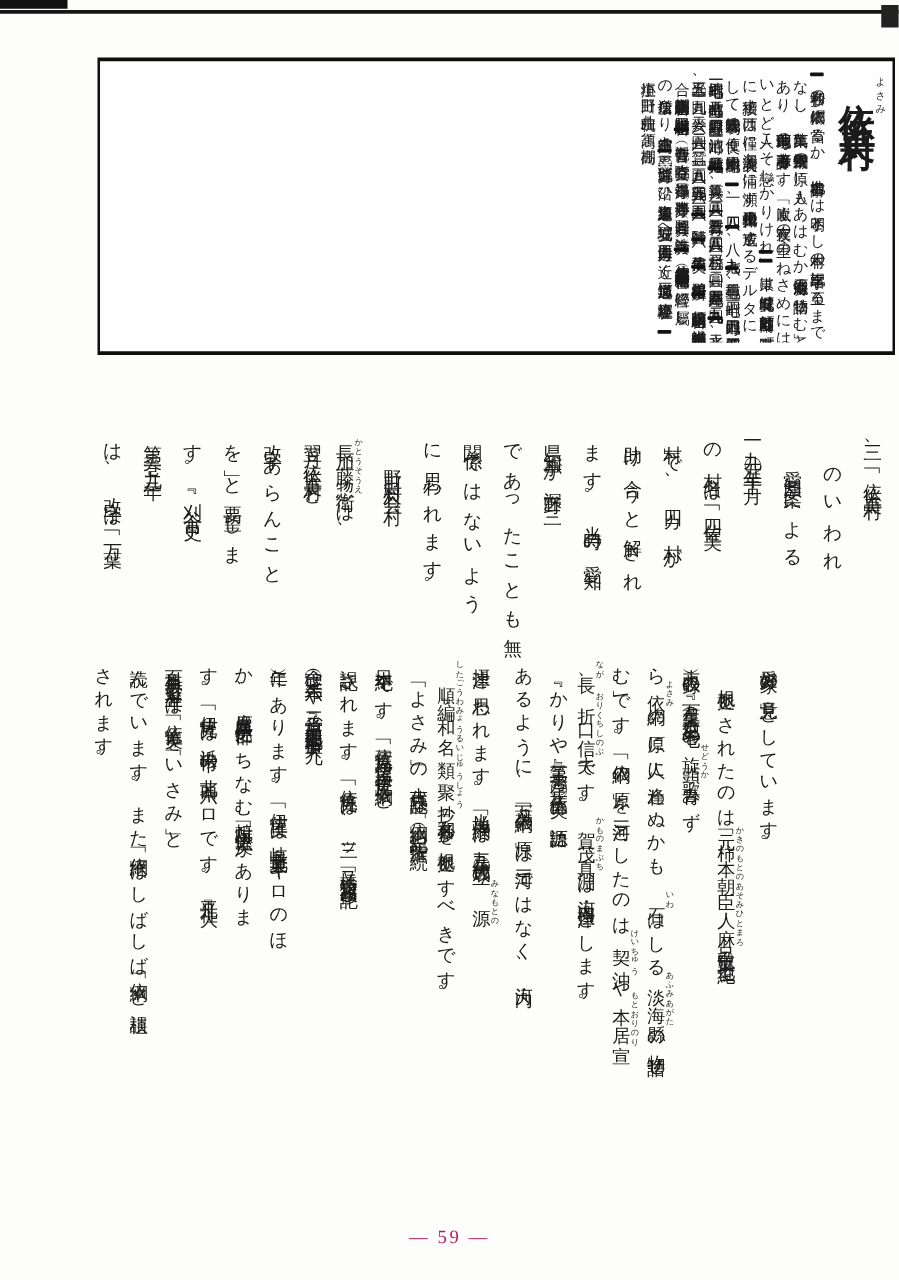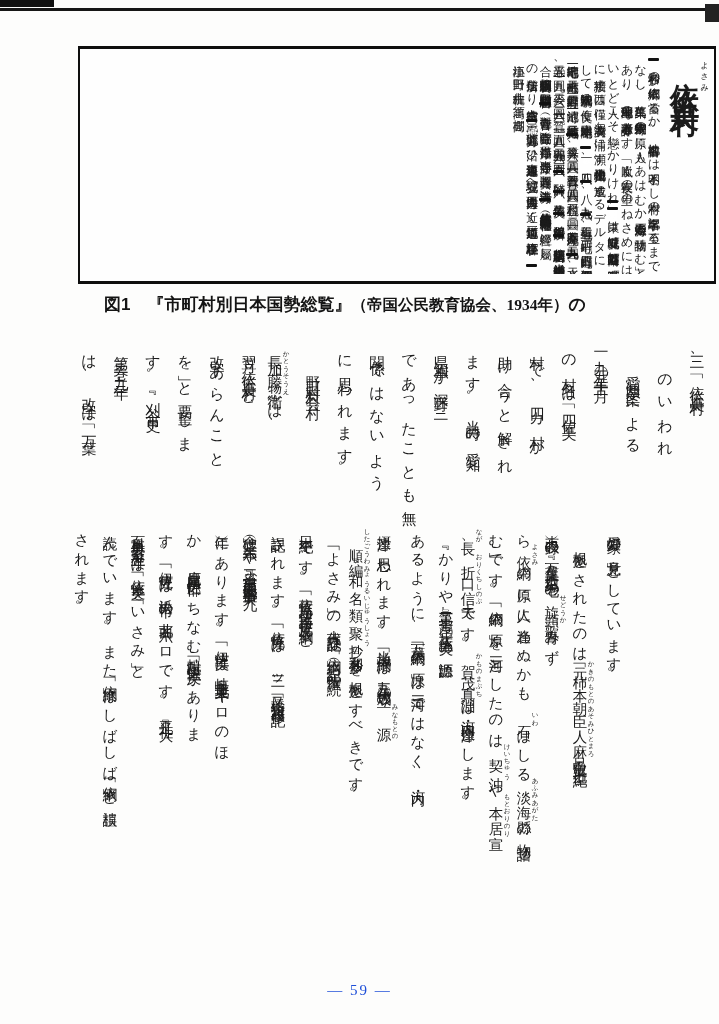--- a/index.html
+++ b/index.html
@@ -55,37 +55,36 @@
   }
   .band1{top:344px;right:13px;height:176px;}
   .band1 .v-col{width:32px;font-size:15px;letter-spacing:5px;}
   .band2{top:524px;right:96px;height:456px;}
   .band2 .v-col{width:28px;font-size:14.5px;letter-spacing:2px;}
   .band ruby rt{font-size:6.5px;letter-spacing:0;}
 
   
   .page-num{
     position:absolute;left:0;right:0;top:982px;text-align:center;
-    font-size:15px;letter-spacing:2px;color:#1d4ed8;
+    font-size:15px;letter-spacing:2px;color:#be185d;
   }
 </style>
 </head>
 <body>
 
 <div class="top-line"></div>
 <div class="corner-mark-left"></div>
 <div class="corner-mark-right"></div>
 
 <div class="fig-box">
   <div class="fig-title"><ruby>依佐美村<rt>よさみ</rt></ruby></div>
   <div class="fig-body"><span class="chip">沿革</span>和名抄の依網郷に當るか。地名辭書には不明とし本村の記事字名に至るまで皆目なし、萬葉集に「寄角髪依網の原に人もあはむか石走淡海縣の物語せむ」とあり、萬葉地理考の著者亦今不詳とす。「嵐吹く夜寒の里のねさめにはいとど人こそ戀しかりけれ」<span class="chip">堀川百首</span><span class="chip">地勢</span>東は安城町北は知立町苅谷町南は高濱町に接續す西は僅に渥美灣衣ヶ浦に瀕す土地平坦矢作川の造成するデルタにして地味膏沃水利の便良く水田耕地開く。<span class="chip">戸數</span>一、八二四　<span class="chip">人口</span>八、九七六　<span class="chip">土地</span>有租地二、一四七町一　田九〇四町　畑五九四町四　宅地一一七町四　山林二七八町　原野二一四町五　池沼一一町　雜種地二七町八　<span class="chip">財政</span>豫算六二、二八二圓　教育費三三、二八四圓　村税三〇、〇二一圓　基本財産四九、九二九圓　<span class="chip">産業</span>水産二、六一六圓　米五二〇、一一九圓　麥二六、二二六圓　蠶一二、五一八圓　鷄卵二五六、三六五圓　<span class="chip">衛生</span>醫師六　<span class="chip">官衙</span>依佐美局〒　<span class="chip">會社</span>碧海銀行出張所　<span class="chip">團體</span>高須信販購利組合　半城土信販購利組合　小垣江信販購利組合　高棚信販購利組合　野田信販購利組合　<span class="chip">社寺</span>觀音寺（曹）　空臨寺（眞）　昌福寺（淨）　專勝寺（淨）　超圓寺（眞）　法誨寺（眞）　<span class="chip">名勝</span>依佐美無線電信送信所（日本無線電信會社の經營に屬し、名古屋無線電信局の送信所なり空中線高さ二五〇米）<span class="chip">交通</span>北方縣道に沿ひ東海道線通じ安城驛へ一里西方海邊に近く三河鐵道通じ小垣江驛在り。<span class="chip">字</span>半城土　小垣江　野田　井杭山　高須　高棚</div>
 </div>
 
 <div class="caption">
-  <div class="ln1"><span>図1</span>　<span>『市町村別日本国勢総覧』</span><span class="paren">（帝国公民教育協会、1934年）</span><span>の</span></div>
 </div>
 
 <div class="band band1">
     <div class="v-col">三、「依佐美村」</div>
     <div class="v-col">　のいわれ</div>
     <div class="v-col">　愛知県案による</div>
     <div class="v-col">一九〇五年十二月</div>
     <div class="v-col">の村名は「四佐美</div>
     <div class="v-col">村」で、四カ村が</div>
     <div class="v-col">助け合うと解され</div>

